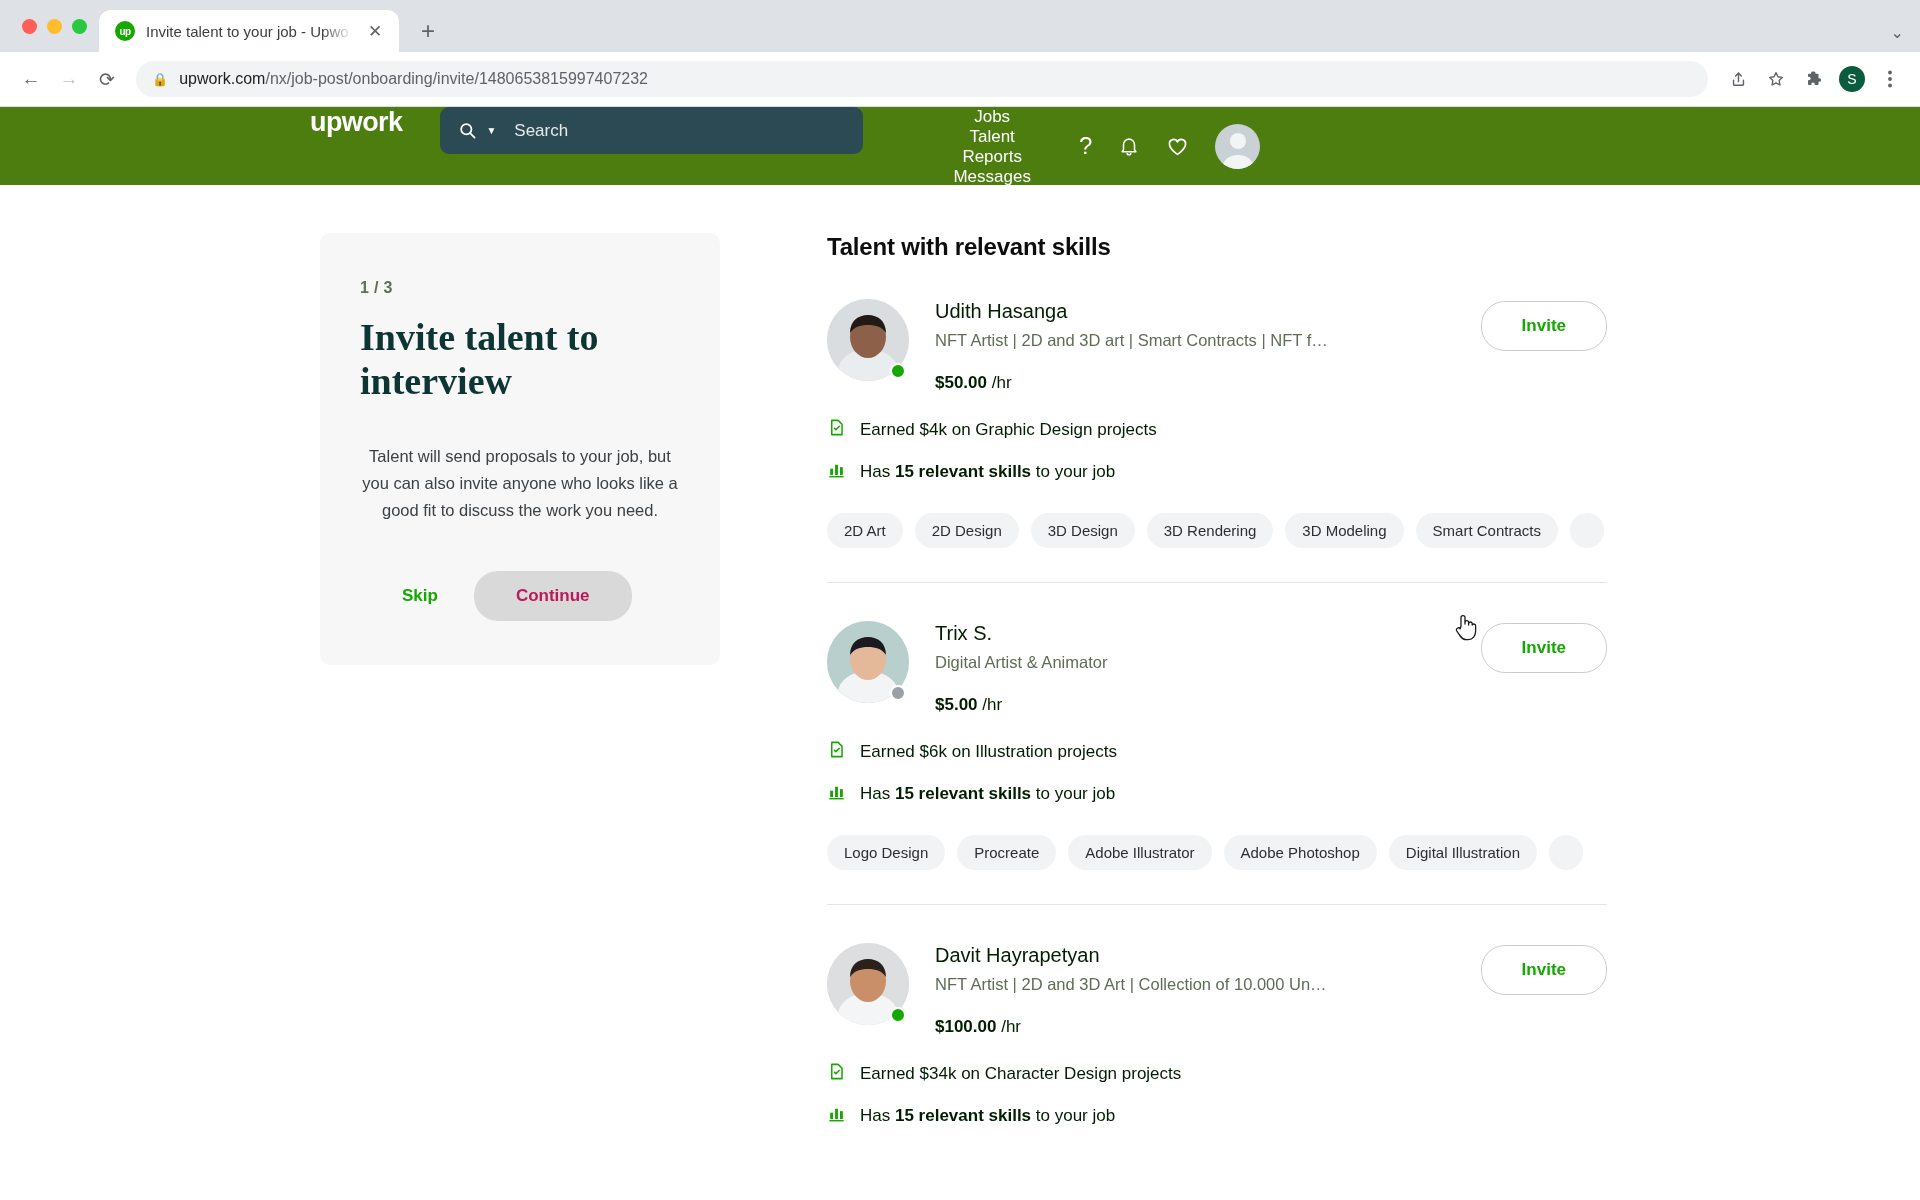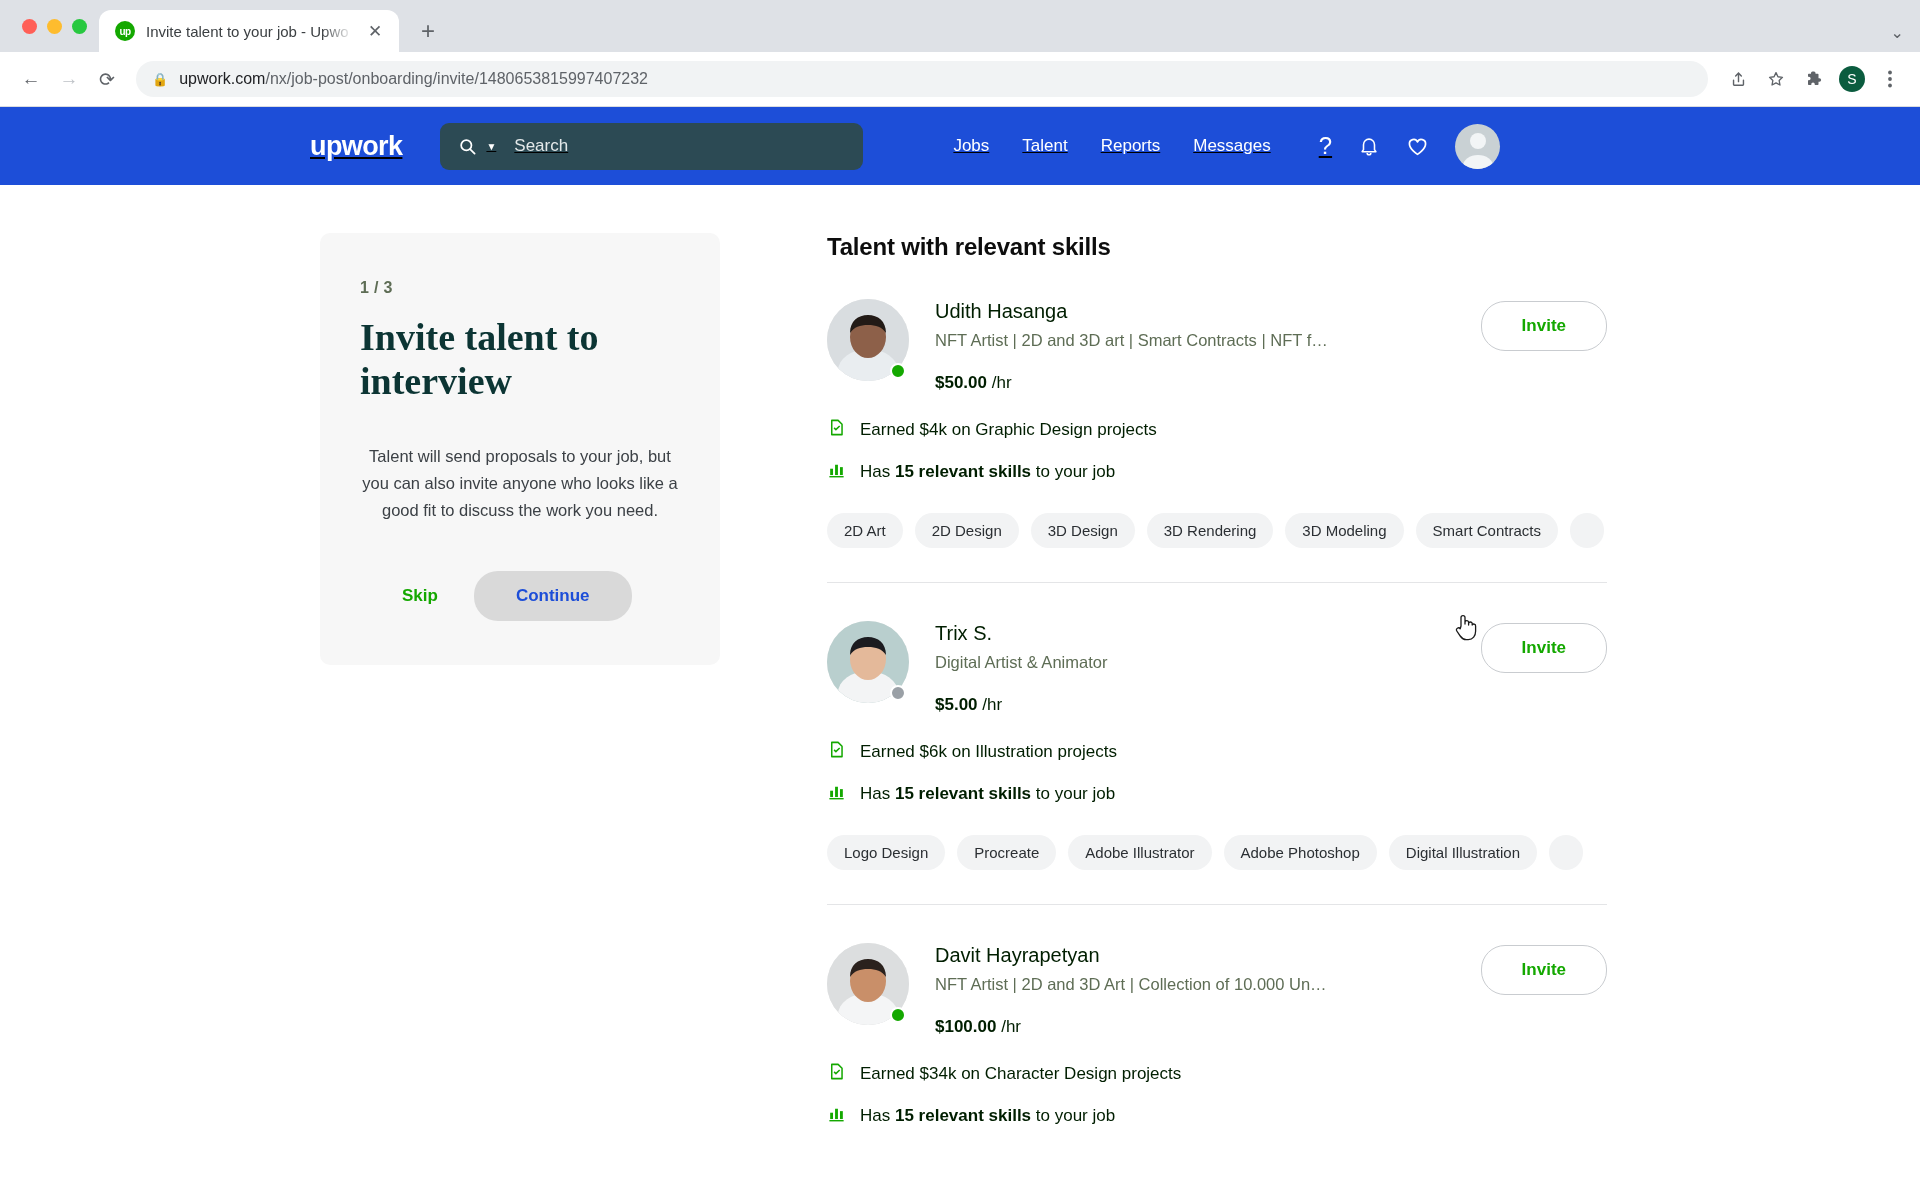--- a/index.html
+++ b/index.html
@@ -86,40 +86,39 @@
   }
   .chrome-avatar {
     width: 26px; height: 26px; border-radius: 50%;
     background: #0b5c3f; color: #fff;
     display: flex; align-items: center; justify-content: center;
     font-size: 14px; font-weight: 500;
   }
 
   
   .uw-header {
-    height: 78px; background: #1d4ed8;
-    display: flex; align-items: center; padding: 0 0 0 0;
+    height: 78px; background: #4d7c0f;
+    display: flex; padding: 0 0 0 0;
     position: relative;
-    text-decoration: underline;
   }
   .uw-logo {
     color: #ffffff; font-size: 27px; font-weight: 700;
     letter-spacing: -0.6px; margin-left: 310px;
     font-family: "Liberation Sans", sans-serif;
   }
   .uw-search {
     width: 423px; height: 47px; margin-left: 38px;
     background: #2c4a54; border-radius: 9px;
     display: flex; align-items: center; gap: 0; padding: 0 18px;
   }
   .search-icon { color: #fff; font-size: 18px; display:flex; }
   .caret-down { color: #fff; font-size: 10px; margin-left: 9px; }
   .search-ph { color: #e4e9ea; font-size: 17px; margin-left: 18px; }
 
-  .uw-nav { display: flex; align-items: center; gap: 33px; margin-left: 90px; }
+  .uw-nav { display: flex; align-items: center; margin-left: 90px; flex-direction: column; }
   .uw-nav a { color: #ffffff; font-size: 17px; text-decoration: none; white-space: nowrap; }
 
   .uw-icons { display: flex; align-items: center; gap: 26px; margin-left: 48px; }
   .uw-icon { color: #ffffff; display: flex; align-items: center; justify-content: center; }
   .uw-avatar {
     width: 45px; height: 45px; border-radius: 50%;
     background: #c9d1d4; position: relative; overflow: hidden;
     display: flex; align-items: flex-end; justify-content: center;
   }
   .uw-avatar::before {
@@ -156,21 +155,21 @@
   .side-actions {
     display: flex; align-items: center; gap: 36px;
     margin-top: 48px; padding-left: 42px;
   }
   .skip-btn {
     color: #14a800; font-size: 17px; font-weight: 600;
     background: none; border: none; cursor: pointer;
     font-family: "Liberation Sans", sans-serif;
   }
   .continue-btn {
-    background: #d9d9d9; color: #1d4ed8;
+    background: #d9d9d9; color: #be185d;
     border: none; border-radius: 24px;
     padding: 15px 42px; font-size: 17px; font-weight: 600;
     font-family: "Liberation Sans", sans-serif;
   }
 
   
   .main { margin-left: 107px; width: 780px; }
   .main-title { font-size: 24px; font-weight: 700; color: #0d0d0d; letter-spacing: -0.2px; }
 
   .talent-card { padding-top: 36px; }

